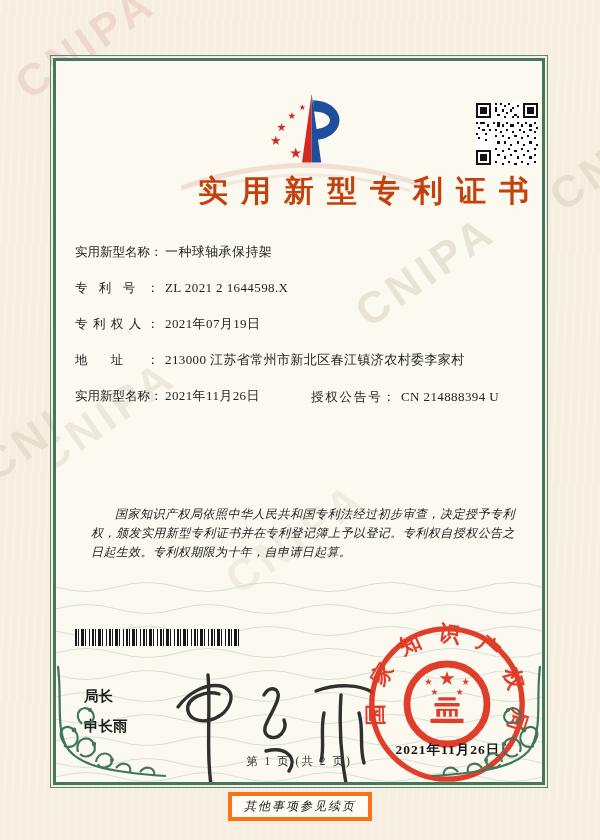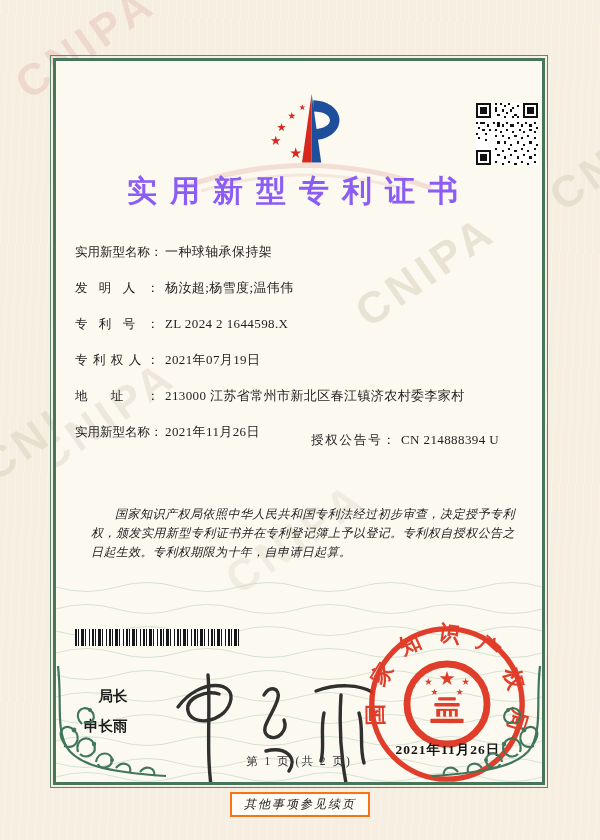--- a/index.html
+++ b/index.html
@@ -16,49 +16,49 @@
   .frame{position:absolute;left:50px;top:55px;width:498px;height:733px;
          border:1px solid #5d8870;padding:2px;box-sizing:border-box;}
   .frame-inner{position:relative;width:100%;height:100%;box-sizing:border-box;
          border:3px solid #47765c;background:#fcf9f0;overflow:hidden;}
   .waves{position:absolute;left:0;bottom:0;width:100%;height:205px;}
   .rosette{position:absolute;left:120px;top:92px;width:260px;height:40px;opacity:.55;}
   .cert-no{position:absolute;left:19px;top:36px;font-size:12.5px;color:#2a2a2a;letter-spacing:1px;}
   .logo{position:absolute;left:198px;top:26px;width:104px;height:84px;}
   .logo text{font-family:"DejaVu Sans",sans-serif;}
   .qr{position:absolute;left:420px;top:42px;width:62px;height:62px;}
-  .title{position:absolute;top:110px;left:0;width:100%;text-align:center;
-         font-size:30px;font-weight:700;letter-spacing:13px;color:#8b5cf6;}
+  .title{position:absolute;top:110px;left:0;width:100%;text-align:right;
+         font-size:30px;font-weight:700;letter-spacing:13px;color:#c2410c;}
   .fields{position:absolute;left:19px;top:181px;width:456px;font-size:12.5px;color:#1e1e1e;}
   .field-row{margin-bottom:16px;line-height:20px;position:relative;white-space:nowrap;}
   .f-label{display:inline-block;width:84px;text-align:justify;text-align-last:justify;
            -moz-text-align-last:justify;vertical-align:top;font-family:Liberation Serif, serif;}
   .f-value{margin-left:6px;font-size:13px;letter-spacing:.4px;}
-  .f-col2{position:absolute;left:236px;top:8px;}
+  .f-col2{position:absolute;left:236px;top:1px;}
   .paras{position:absolute;left:19px;top:428px;width:456px;font-size:12px;line-height:18.9px;
          color:#222;text-align:justify;letter-spacing:.4px;font-style:italic;}
   .paras p{margin:16px;text-indent:2em;}
   .barcode{position:absolute;left:19px;top:568px;width:164px;height:17px;
     background:repeating-linear-gradient(90deg,#161616 0 2px,#fdfdfd 2px 3px,#161616 3px 4px,#fdfdfd 4px 6px,
       #161616 6px 9px,#fdfdfd 9px 10px,#161616 10px 11px,#fdfdfd 11px 14px,#161616 14px 15px,#fdfdfd 15px 17px);}
   .officer{position:absolute;left:28px;top:620px;font-family:"Liberation Sans","DejaVu Sans",sans-serif;
            font-weight:600;font-size:14.5px;color:#1c1c1c;}
-  .officer div{line-height:30px;text-align:right;}
+  .officer div{line-height:30px;}
   .signature{position:absolute;left:92px;top:606px;width:232px;height:136px;}
   .seal{position:absolute;left:308px;top:560px;width:166px;height:166px;opacity:.92;}
   .seal text{font-family:"DejaVu Serif",serif;}
   .seal-date{position:absolute;left:316px;top:680px;width:152px;text-align:center;
              font-size:13.5px;font-weight:600;color:#141414;letter-spacing:1px;}
   .page-no{position:absolute;bottom:13px;left:0;width:100%;text-align:center;
            font-size:11.5px;color:#333;letter-spacing:2px;}
   .ornament{position:absolute;width:122px;height:122px;bottom:-4px;}
   .ornament-left{left:-4px;}
   .ornament-right{right:-4px;transform:scaleX(-1);}
   .footer-note{position:absolute;top:792px;left:50%;transform:translateX(-50%);
-    background:#fefcf5;border:2px solid #f97316;padding:2px 12px;font-size:12px;
+    background:#fefcf5;border:4px solid #f97316;padding:2px 12px;font-size:12px;
     color:#222;font-style:italic;letter-spacing:2px;white-space:nowrap;}
 </style>
 </head>
 <body>
 
 <div class="wm wm-pink" style="left:6px;top:18px;">CNIPA</div>
 <div class="wm wm-gray" style="left:540px;top:130px;">CNIPA</div>
 <div class="wm wm-gray" style="left:-28px;top:400px;">CNIPA</div>
 
 <div class="frame">
@@ -122,24 +122,21 @@
       </g>
     </svg>
 
     <div class="title">实用新型专利证书</div>
 
     <div class="fields">
       <div class="field-row">
         <span class="f-label">实用新型名称：</span><span class="f-value">一种球轴承保持架</span>
       </div>
       <div class="field-row">
-        <span class="f-label">发明人：</span><span class="f-value">杨汝超;杨雪度;温伟伟</span>
-      </div>
-      <div class="field-row">
-        <span class="f-label">专利号：</span><span class="f-value">ZL 2024 2 1644598.X</span>
+        <span class="f-label">专利号：</span><span class="f-value">ZL 2021 2 1644598.X</span>
       </div>
       <div class="field-row">
         <span class="f-label">专利权人：</span><span class="f-value">2021年07月19日</span>
       </div>
       <div class="field-row">
         <span class="f-label">地址：</span><span class="f-value">213000 江苏省常州市新北区春江镇济农村委李家村</span>
       </div>
       <div class="field-row">
         <span class="f-label">实用新型名称：</span><span class="f-value">2021年11月26日</span>
         <span class="f-col2">

